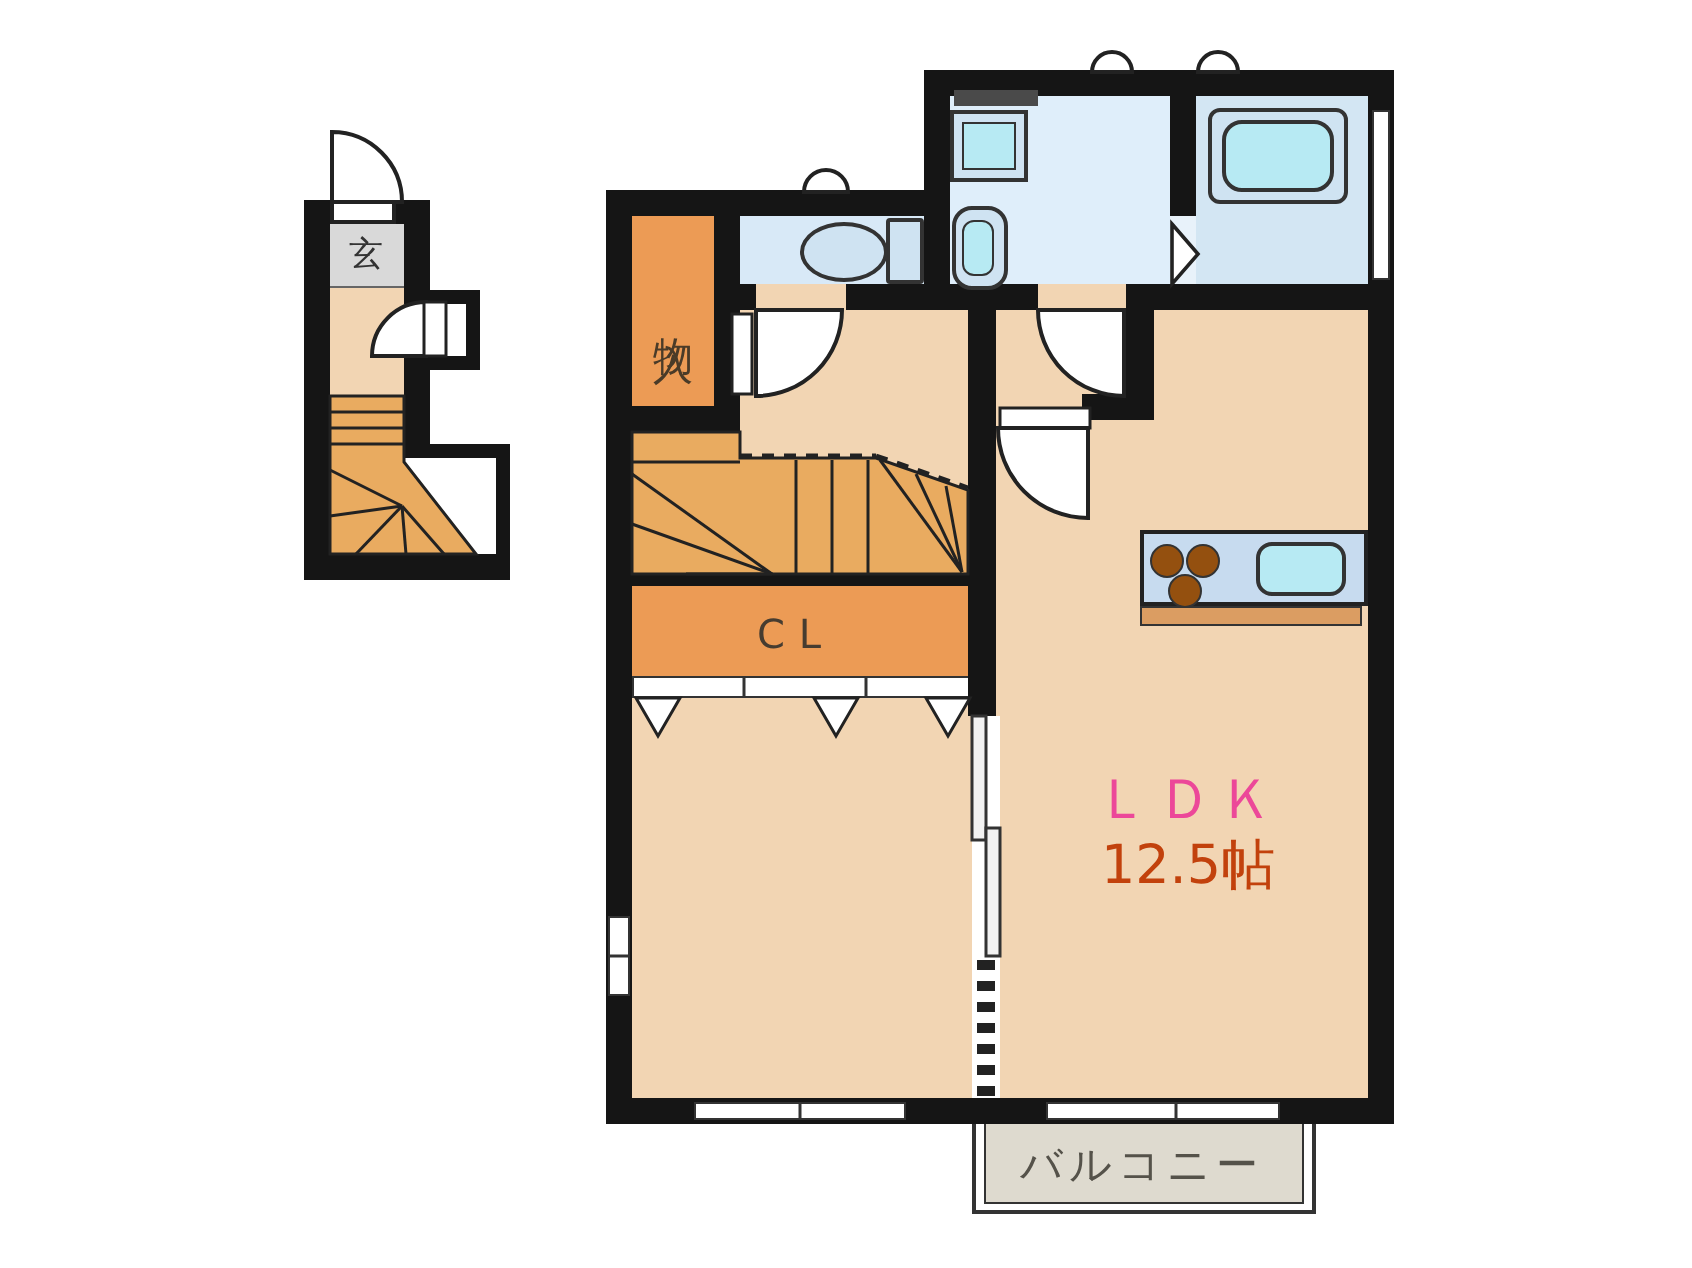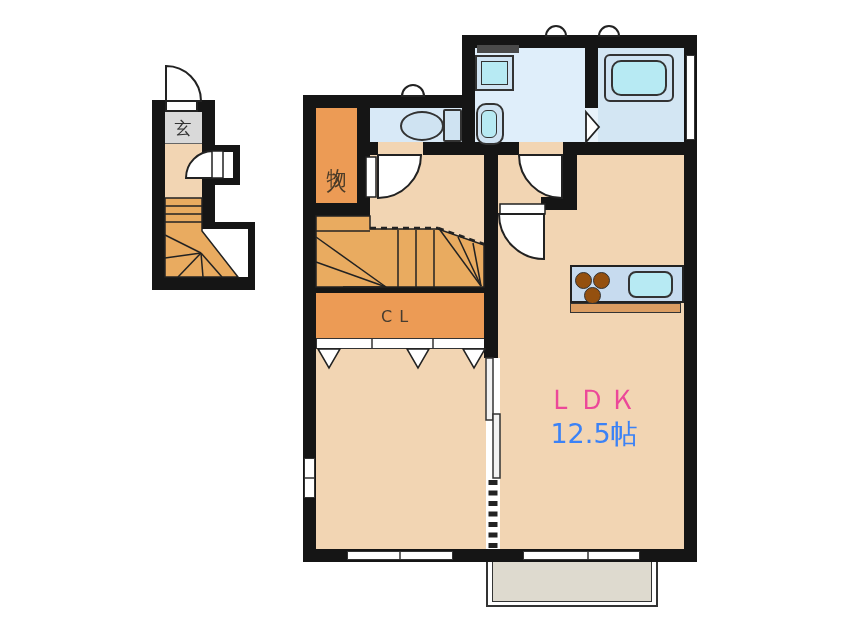--- a/index.html
+++ b/index.html
@@ -165,17 +165,18 @@
 
     <path d="M402,96 A11,11 0 0 1 424,96 Z" fill="#fff" stroke="#222" stroke-width="2"></path>
     <path d="M546,36 A10,10 0 0 1 566,36 Z" fill="#fff" stroke="#222" stroke-width="2"></path>
     <path d="M599,36 A10,10 0 0 1 619,36 Z" fill="#fff" stroke="#222" stroke-width="2"></path>
 
     <line x1="615" y1="266" x2="615" y2="302" stroke="#333" stroke-width="1.5" style="z-index:55;"></line>
   </svg>
 
   <div class="lbl" style="left:183px;top:128px;font-size:17px;color:#333;">玄</div>
   <div class="lbl lbl-v" style="left:337px;top:156px;font-size:20px;color:#4a3b28;">物入</div>
-  <div class="lbl" style="left:398px;top:317px;font-size:16px;letter-spacing:7px;color:#463c30;">CL</div>
+  <div class="lbl" style="left:398px;top:317px;font-size:20px;letter-spacing:7px;color:#463c30;">CL</div>
   <div class="lbl" style="left:594px;top:400px;font-size:28px;letter-spacing:3px;color:#ec4899;">ＬＤＫ</div>
-  <div class="lbl" style="left:594px;top:433px;font-size:27px;color:#3b82f6;">12.5帖</div>
+  <div class="lbl" style="left:594px;top:433px;font-size:27px;color:#c2410c;">12.5帖</div>
+  <div class="lbl" style="left:571px;top:583px;font-size:21px;letter-spacing:3px;color:#55524a;">バルコニー</div>
 
 </div>
 
 </body></html>

